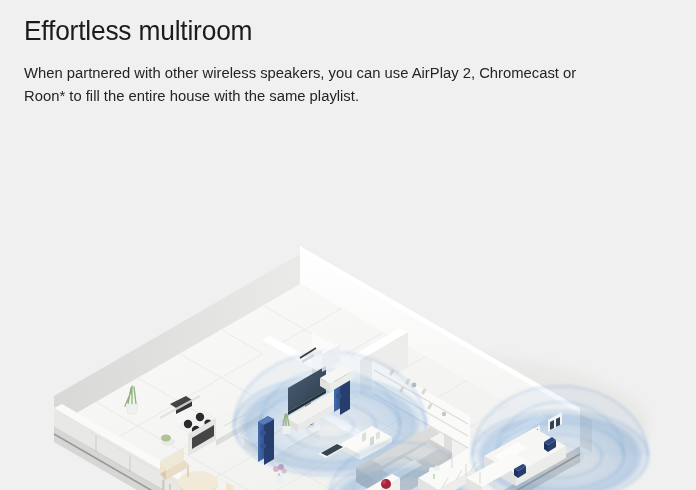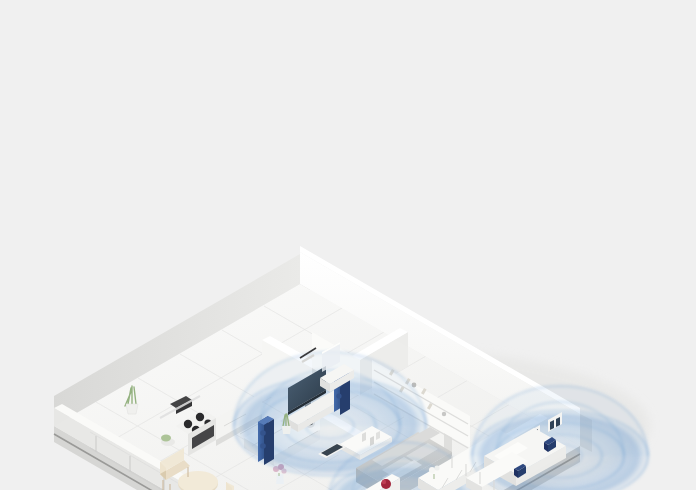--- a/index.html
+++ b/index.html
@@ -61,20 +61,24 @@
     height: 364px;
     overflow: hidden;
   }
   .illus svg { display: block; }
 </style>
 </head>
 <body>
 
 <div id="root">
 
+  <div class="text-block">
+    <h1 class="headline">Effortless multiroom</h1>
+    <p class="subcopy">When partnered with other wireless speakers, you can use AirPlay 2, Chromecast or Roon* to fill the entire house with the same playlist.</p>
+  </div>
 
   <div class="illus">
     <svg width="696" height="364" viewBox="0 0 696 364" xmlns="http://www.w3.org/2000/svg">
       <defs>
         <linearGradient id="gFloor" x1="0" y1="0" x2="0.5" y2="1">
           <stop offset="0%" stop-color="#fbfbfa"></stop>
           <stop offset="100%" stop-color="#eeeeec"></stop>
         </linearGradient>
         <linearGradient id="gWallTop" x1="0" y1="0" x2="0" y2="1">
           <stop offset="0%" stop-color="#ffffff"></stop>

